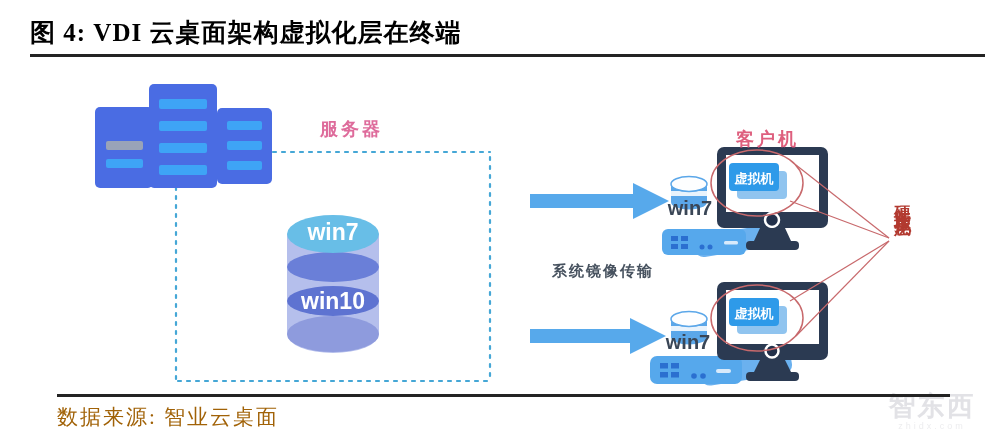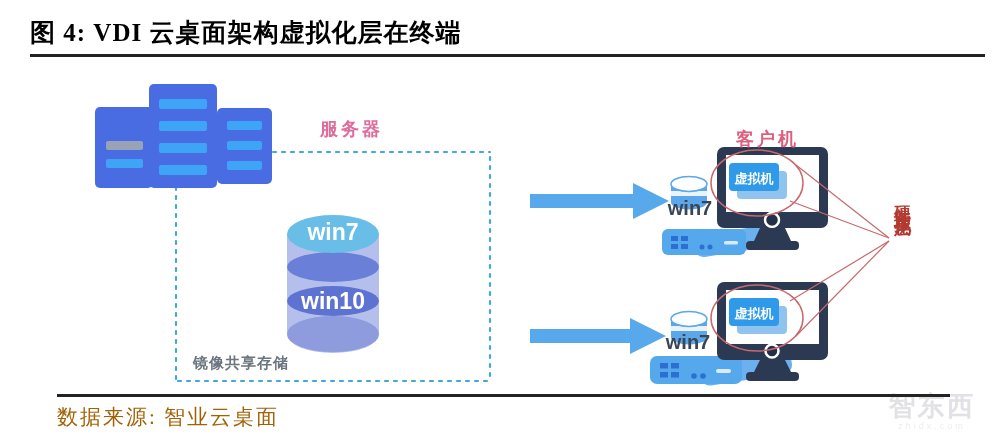--- a/index.html
+++ b/index.html
@@ -164,21 +164,21 @@
       </g>
     </g>
   </svg>
 
   <div class="abs lbl lbl-server">服务器</div>
   <div class="abs lbl lbl-client">客户机</div>
 
   <div class="abs lbl disk-lbl disk-win7">win7</div>
   <div class="abs lbl disk-lbl disk-win10">win10</div>
 
-  <div class="abs lbl lbl-storage">镜像共享存储</div>
+  <div class="abs lbl lbl-transfer">系统镜像传输</div>
 
   <div class="abs lbl os-lbl os-top">win7</div>
   <div class="abs lbl os-lbl os-bottom">win7</div>
 
   <div class="abs lbl vm-lbl vm-top">虚拟机</div>
   <div class="abs lbl vm-lbl vm-bottom">虚拟机</div>
 
   <div class="abs lbl lbl-hw">硬件虚拟化层</div>
 
   <div class="abs watermark">

